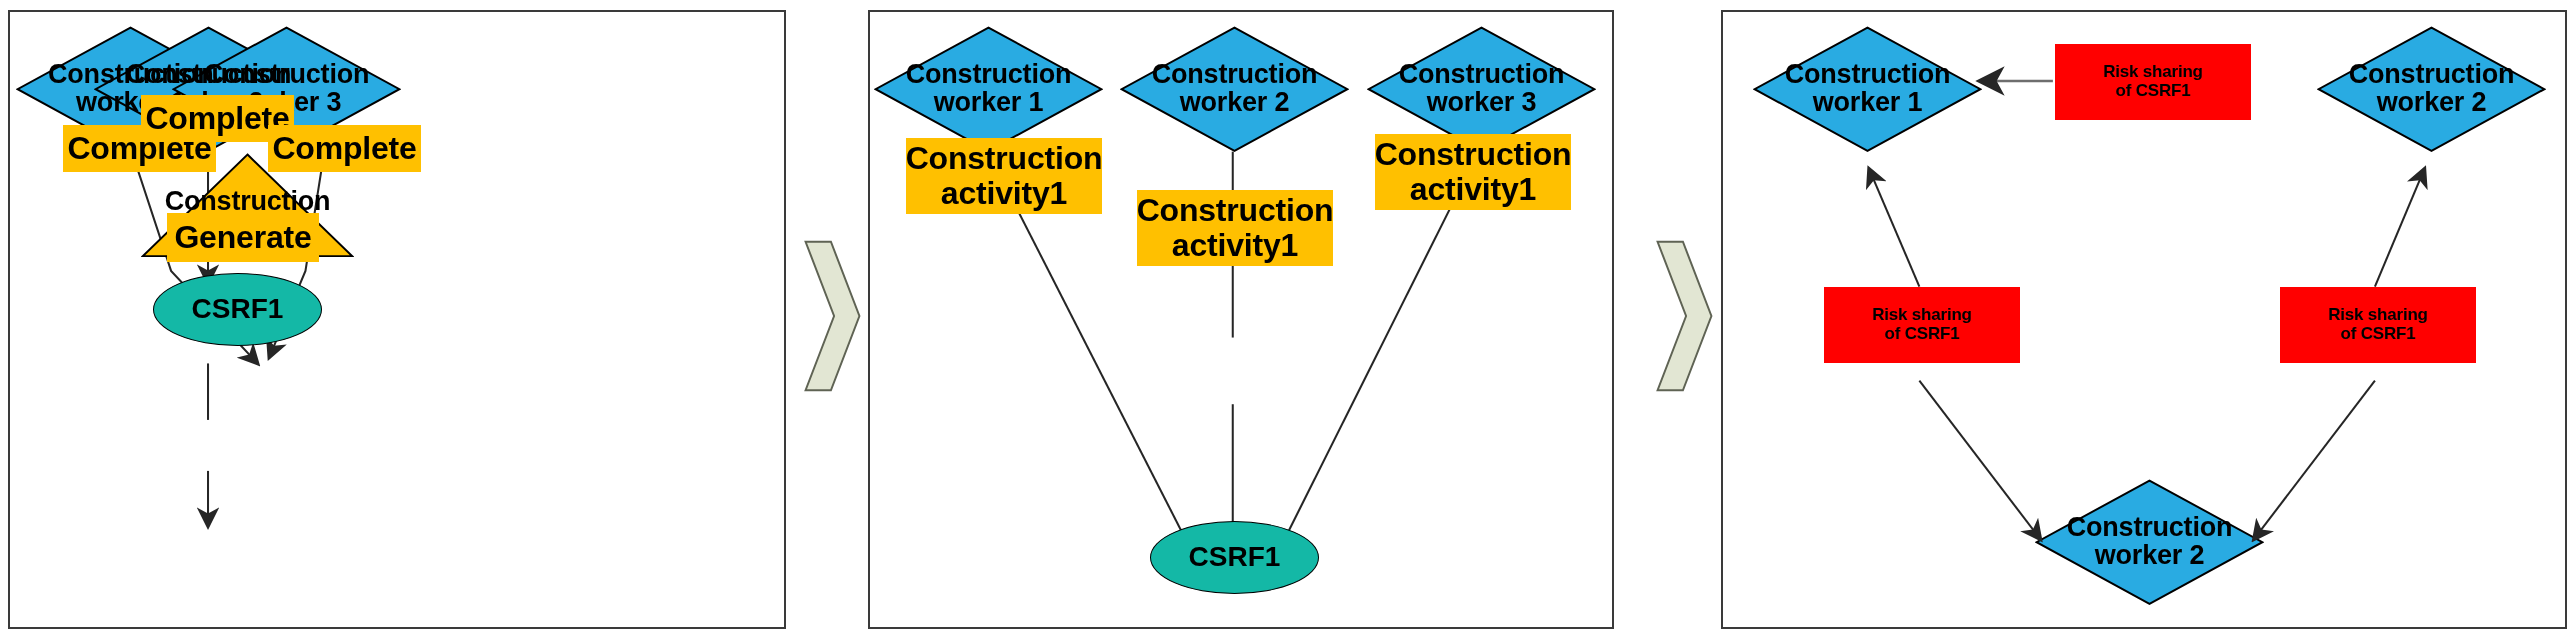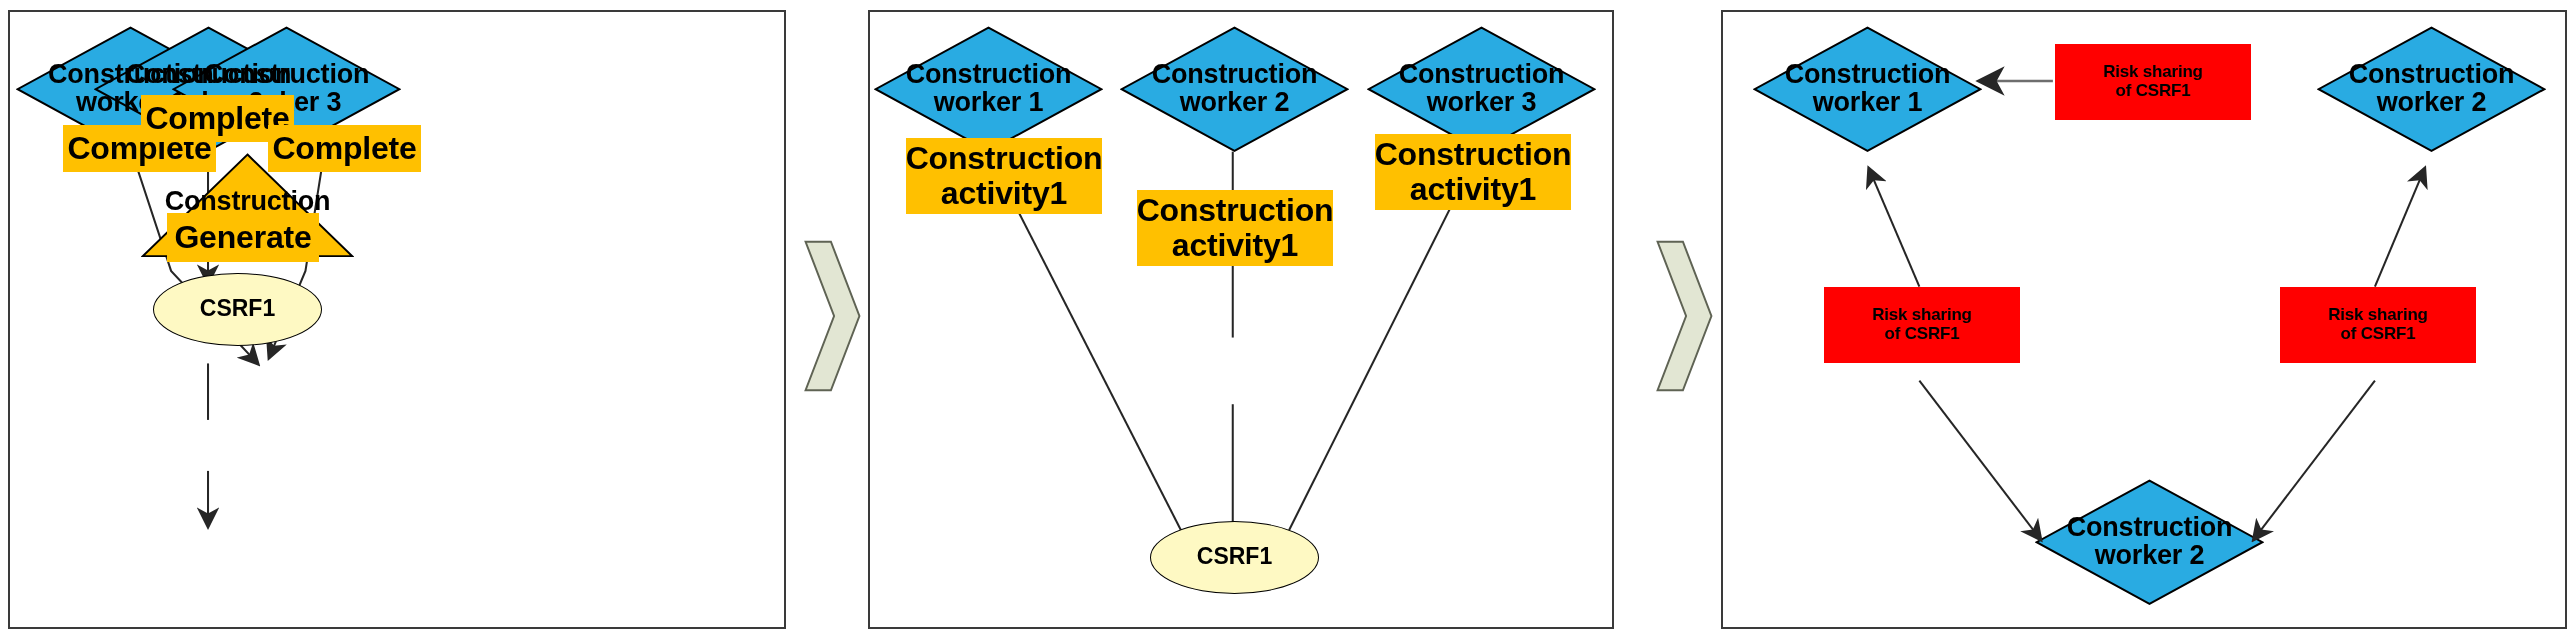--- a/index.html
+++ b/index.html
@@ -22,21 +22,21 @@
   .ybox{background:#FFC000;font-size:32px;z-index:4;letter-spacing:-0.2px;}
   
   .rbox{background:#FF0000;font-size:17px;z-index:4;letter-spacing:-0.2px;}
 
   
   .tri{z-index:2;}
   .tri .tshape{position:absolute;inset:0;}
   .tri .tlabel{position:relative;z-index:3;font-size:27px;padding-top:20.5px;letter-spacing:-0.2px;}
 
   
-  .ell{background:#fef9c3;border:1.6px solid #000;border-radius:50%;font-size:23px;z-index:3;}
+  .ell{background:#14b8a6;border:1.6px solid #000;border-radius:50%;font-size:28px;z-index:3;}
 
   svg.links{position:absolute;left:0;top:0;width:100%;height:100%;overflow:visible;z-index:1;}
 </style>
 </head>
 <body>
 
 <div id="stage">
 
   <div class="panel" style="left:8px;top:9.5px;width:778px;height:619px;">
 

